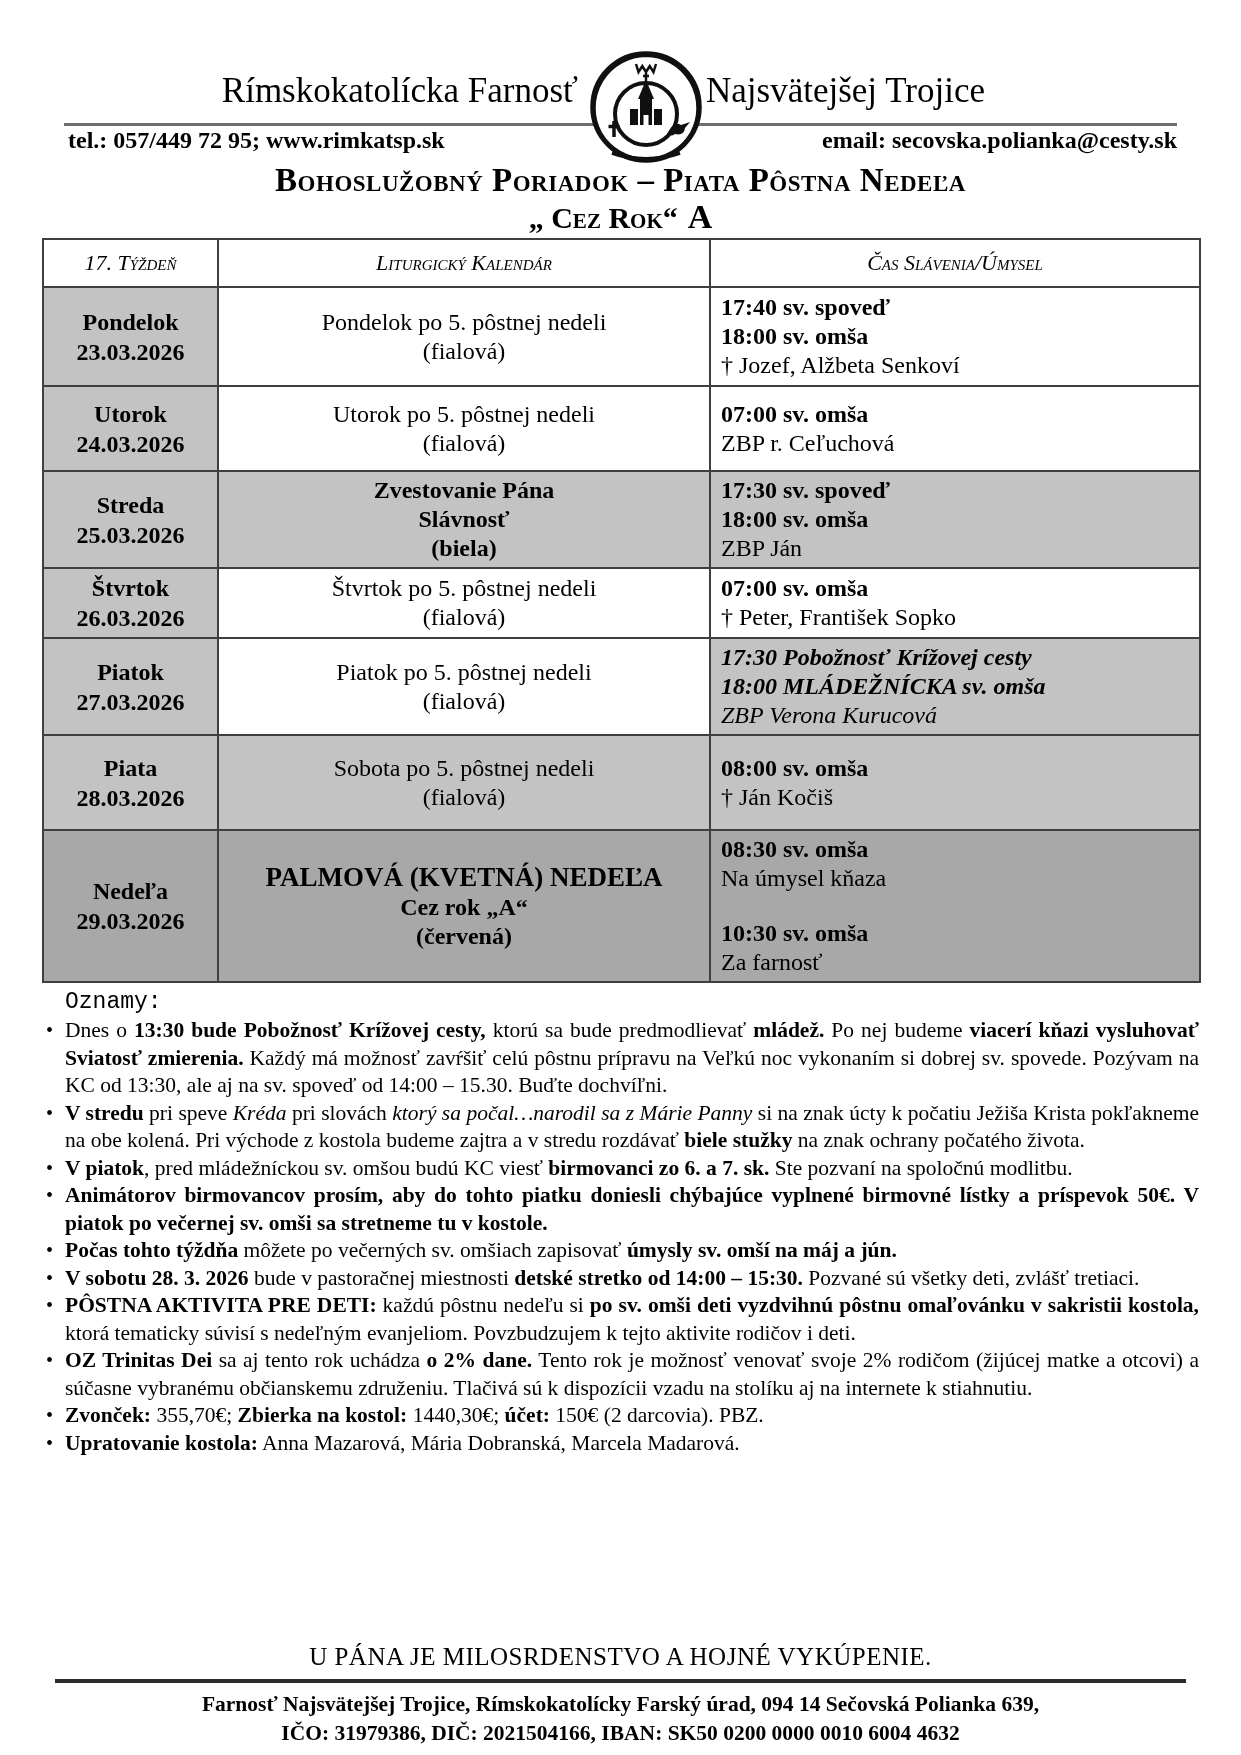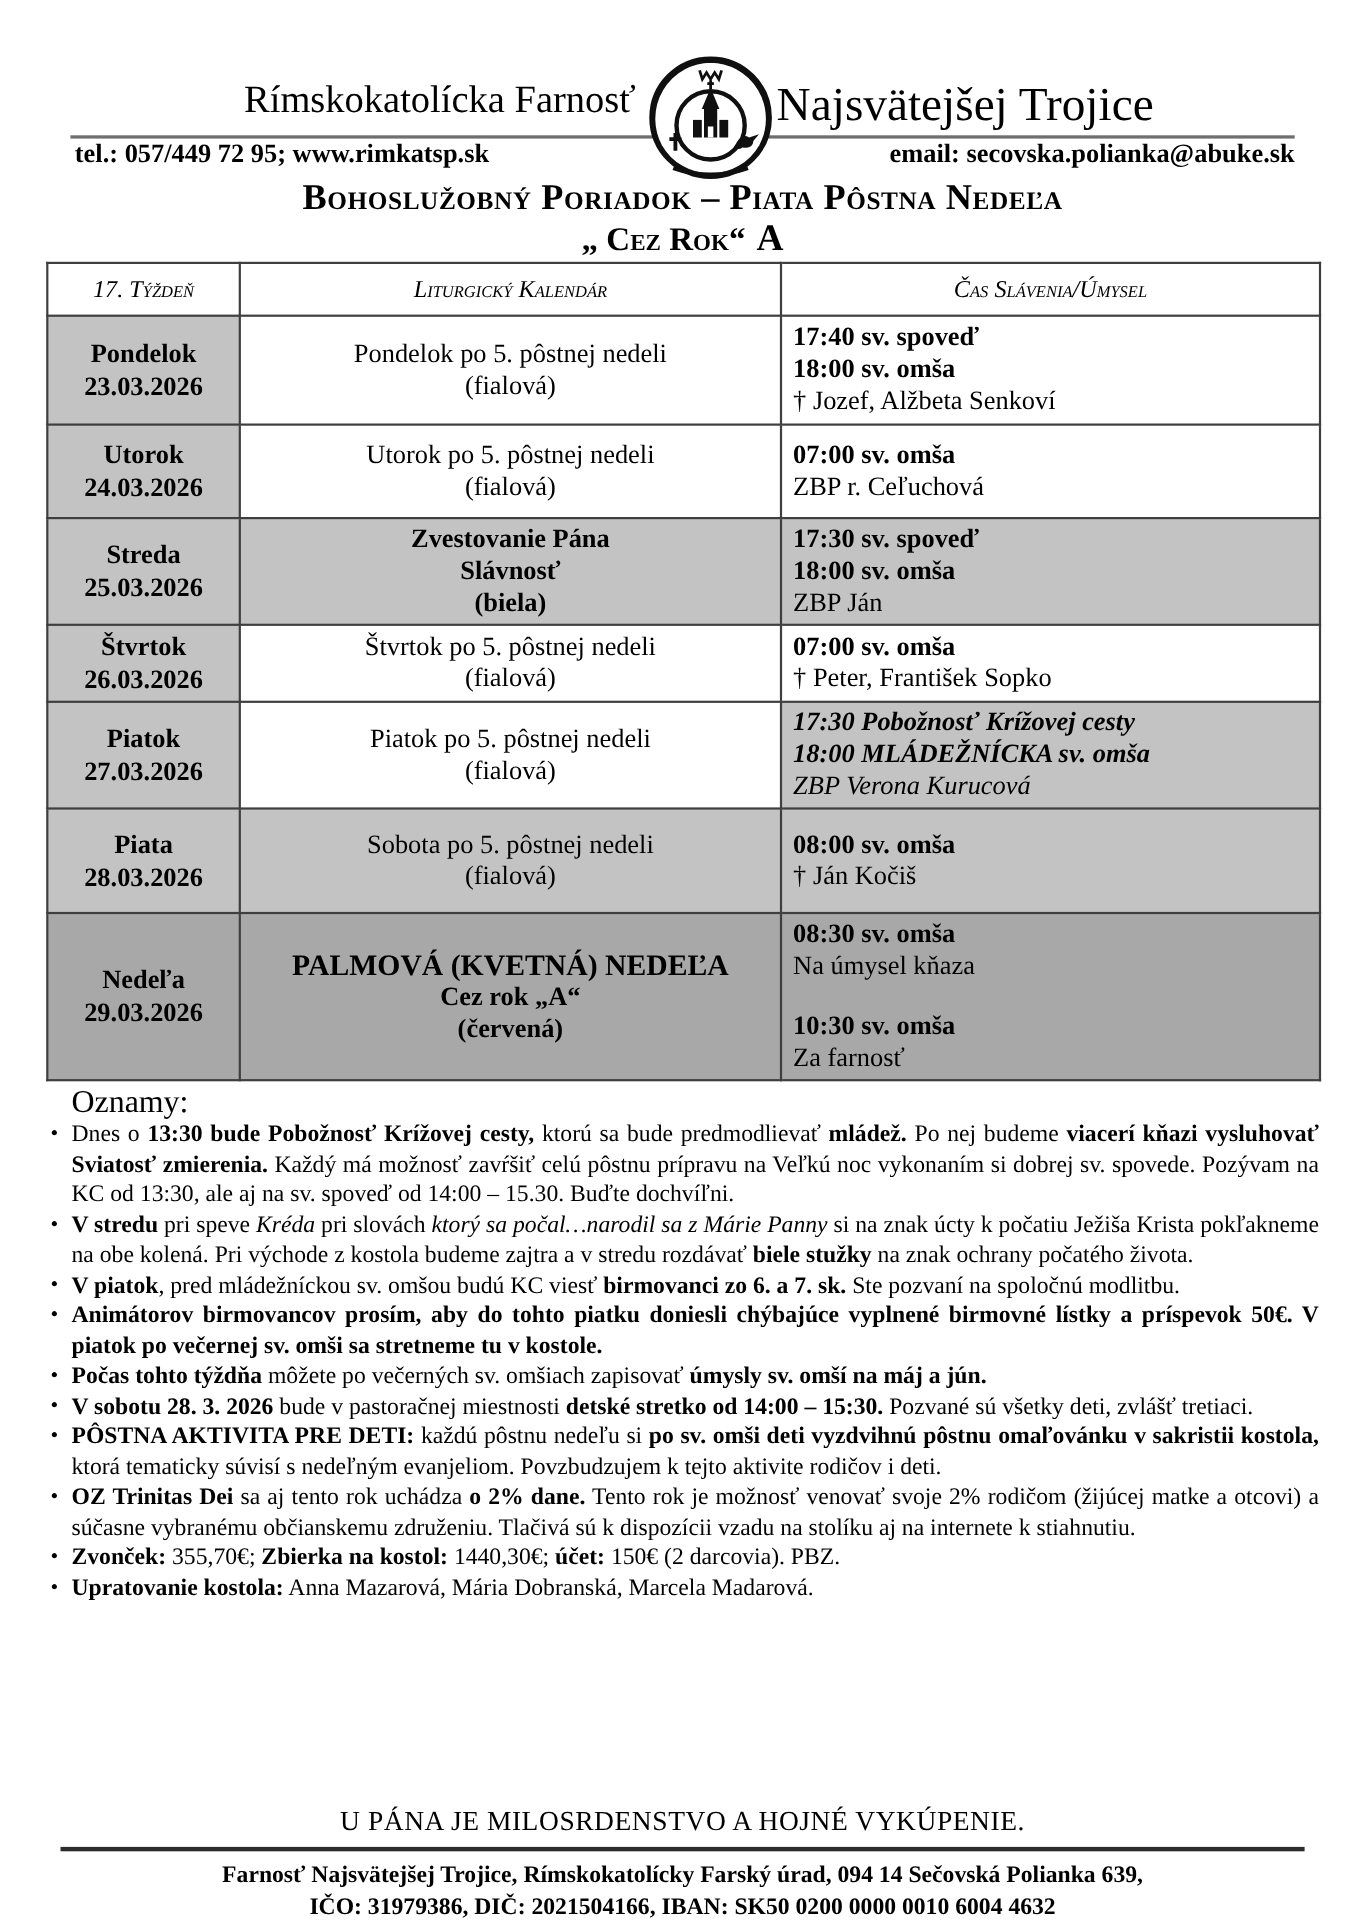--- a/index.html
+++ b/index.html
@@ -9,21 +9,21 @@
     color:#000; font-family:"Liberation Serif", serif;
   }
   .page { position:relative; width:100%; height:100%;margin-top:13px; }
 
   
   .masthead { position:relative; height:148px; }
   .head-rule { position:absolute; top:110px; left:64px; width:1113px; height:3px;
                background:var(--rule-gray,#6f6f6f); }
   .org-left  { position:absolute; top:58px; left:0;  width:578px; text-align:right;
                font-size:35px; white-space:nowrap; }
-  .org-right { position:absolute; top:58px; left:706px; font-size:43px; white-space:nowrap; }
+  .org-right { position:absolute; top:58px; left:706px; font-size:35px; white-space:nowrap; }
   .logo { position:absolute; top:36px; left:588px; }
   .tel   { position:absolute; top:114px; left:68px;  font-size:24px; font-weight:bold; }
   .email { position:absolute; top:114px; right:64px; font-size:24px; font-weight:bold; }
 
   
   .title { text-align:center; font-weight:bold; font-variant:small-caps;
            font-size:33px; letter-spacing:.5px; line-height:38px; }
   .subtitle { text-align:center; font-weight:bold; font-variant:small-caps;
               font-size:30px; line-height:36px; }
   .subtitle .cycle { font-variant:normal; font-size:34px; margin-left:10px; }
@@ -50,21 +50,21 @@
 
   tr.r0{height:99px;} tr.r1{height:85px;} tr.r2{height:91px;} tr.r3{height:61px;}
   tr.r4{height:93px;} tr.r5{height:95px;} tr.r6{height:150px;}
 
   tr.row-allgray td { background:var(--row-gray,#c3c3c3); }
   tr.row-timegray td.c-time { background:var(--row-gray,#c3c3c3);font-style:italic; }
   tr.row-sunday td { background:var(--sunday-gray,#a8a8a8); }
 
   
   .ann { margin:4px 42px 0 42px; }
-  .ann-head { font-size:29px; margin-left:23px; line-height:30px; }
+  .ann-head { font-size:23px; margin-left:23px; line-height:30px;font-family:Liberation Mono, monospace; }
   .ann ul { list-style:none; }
   .ann li { position:relative; padding-left:23px; font-size:21.5px; line-height:27.5px;
             text-align:justify; }
   .ann li::before { content:"\2022"; position:absolute; left:4px; top:0; font-size:20px; }
   .ann .b { font-weight:bold; }
   .ann .i { font-style:italic; }
 
   
   .footer { position:absolute; left:0; right:0; bottom:20px; }
   .motto { text-align:center; font-size:25px; letter-spacing:.5px; margin-bottom:8px; }
@@ -89,21 +89,21 @@
       <path d="M58 31 l-8 19 h16 Z" fill="#101010"></path>
       <rect x="52" y="49" width="12" height="27" fill="#101010"></rect>
       <rect x="42" y="60" width="8" height="16" fill="#101010"></rect>
       <rect x="66" y="60" width="8" height="16" fill="#101010"></rect>
       <rect x="55.5" y="66" width="5" height="10" fill="#fff"></rect>
       <path d="M26 72 v16 M20.5 77.5 h11" stroke="#101010" stroke-width="3.5"></path>
       <path d="M82 80 q5 -8 11 -4 l9 -3 -5 6 q-1 8 -10 6 q-4 3 -8 0 z" fill="#101010"></path>
     </svg>
     <div class="org-right">Najsvätejšej Trojice</div>
     <div class="tel">tel.: 057/449 72 95; www.rimkatsp.sk</div>
-    <div class="email">email: secovska.polianka@abuke.sk</div>
+    <div class="email">email: secovska.polianka@cesty.sk</div>
   </div>
 
   <div class="title">Bohoslužobný Poriadok – Piata Pôstna Nedeľa</div>
   <div class="subtitle">
     <span>„ Cez Rok“</span><span class="cycle">A</span>
   </div>
 
   <table class="sched">
     <colgroup>
         <col class="c1">

